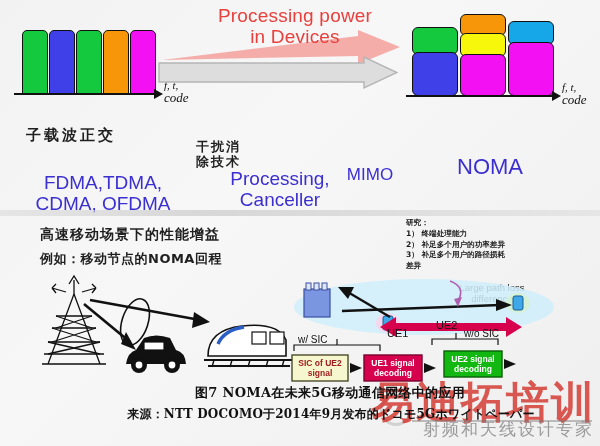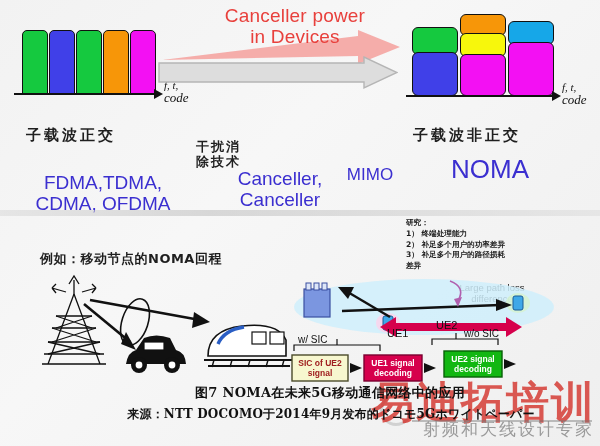--- a/index.html
+++ b/index.html
@@ -36,21 +36,21 @@
   .cn{font-family:"DejaVu Sans",sans-serif;color:#1f1f1f;font-weight:700;}
   .tech{color:#3b2fd0;font-family:"Liberation Sans",sans-serif;}
 
   #cn-left{left:26px;top:126px;font-size:15px;letter-spacing:3px;}
   #cn-mid{left:196px;top:140px;font-size:13px;letter-spacing:2px;line-height:1.12;text-align:center;}
   #cn-right{left:413px;top:126px;font-size:15px;letter-spacing:3px;}
 
   #t-fdma{left:8px;top:172px;width:190px;text-align:center;font-size:19px;line-height:1.12;}
   #t-eq{left:200px;top:168px;width:160px;text-align:center;font-size:19px;line-height:1.12;}
   #t-mimo{left:330px;top:165px;width:80px;text-align:center;font-size:17px;}
-  #t-noma{left:400px;top:154px;width:180px;text-align:center;font-size:26px;}
+  #t-noma{left:400px;top:154px;width:180px;text-align:center;font-size:22px;}
 
   
   #band{left:0;top:210px;width:600px;height:6px;
         background:linear-gradient(to right,#d9d9d9,#bdbdbd 35%,#dcdcdc);opacity:.55;}
 
   
   #cn-gain{left:40px;top:226px;font-size:14px;letter-spacing:1px;}
   #cn-eg{left:40px;top:250px;font-size:13px;letter-spacing:.5px;}
 
   #scene{left:22px;top:272px;width:280px;height:105px;}
@@ -98,21 +98,21 @@
       <span class="l2">code</span>
     </div>
   </div>
 
   <div id="redarrow" class="abs">
     <svg width="238" height="36" viewBox="0 0 238 36">
       <path d="M0,30 L196,6 L196,0 L238,17 L196,34 L196,26 Z" fill="#f4a09c" opacity="0.85"></path>
     </svg>
   </div>
   <div id="procpower" class="abs">
-    <div>Canceller power</div>
+    <div>Processing power</div>
     <div>in Devices</div>
   </div>
 
   <div id="grayarrow" class="abs">
     <svg width="240" height="34" viewBox="0 0 240 34">
       <path d="M1,7 L206,7 L206,1 L239,16.5 L206,32 L206,26 L1,26 Z" fill="#dddddd" stroke="#b5b5b5" stroke-width="1.4"></path>
     </svg>
   </div>
 
   <div id="rightchart" class="abs">
@@ -137,35 +137,35 @@
       <span class="l1">f, t,</span>
       <span class="l2">code</span>
     </div>
   </div>
 
   <div id="cn-left" class="abs cn">子载波正交</div>
   <div id="cn-mid" class="abs cn">
     <div>干扰消</div>
     <div>除技术</div>
   </div>
-  <div id="cn-right" class="abs cn">子载波非正交</div>
 
   <div id="t-fdma" class="abs tech">
     <div>FDMA,TDMA,</div>
     <div>CDMA, OFDMA</div>
   </div>
   <div id="t-eq" class="abs tech">
-    <div>Canceller,</div>
+    <div>Processing,</div>
     <div>Canceller</div>
   </div>
   <div id="t-mimo" class="abs tech">MIMO</div>
   <div id="t-noma" class="abs tech">NOMA</div>
 
   <div id="band" class="abs"></div>
 
+  <div id="cn-gain" class="abs cn">高速移动场景下的性能增益</div>
   <div id="cn-eg" class="abs cn">例如：移动节点的NOMA回程</div>
 
   <div id="scene" class="abs">
     <svg width="280" height="105" viewBox="0 0 280 105">
 
       <g stroke="#111" fill="none" stroke-width="1.3">
         <path d="M52,22 L26,92 M52,22 L78,92 M20,92 L84,92"></path>
         <path d="M34,44 L70,44 M30,56 L74,56 M26,70 L78,70 M22,82 L82,82"></path>
         <path d="M34,44 L70,56 M70,44 L34,56 M30,56 L74,70 M74,56 L30,70 M26,70 L78,82 M78,70 L26,82"></path>
         <path d="M52,22 L52,8 M47,12 L52,4 L57,12"></path>

